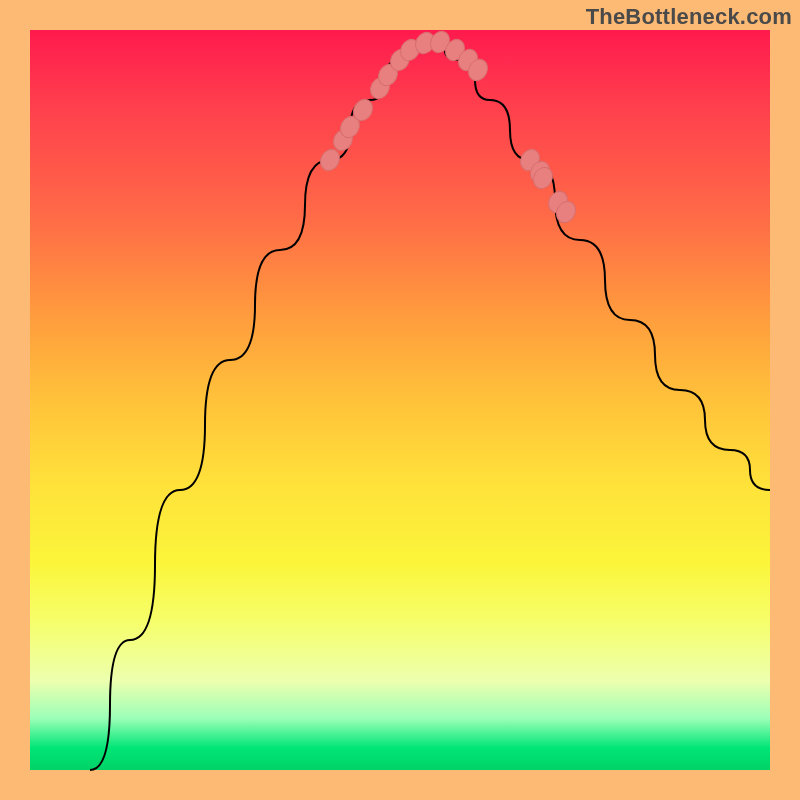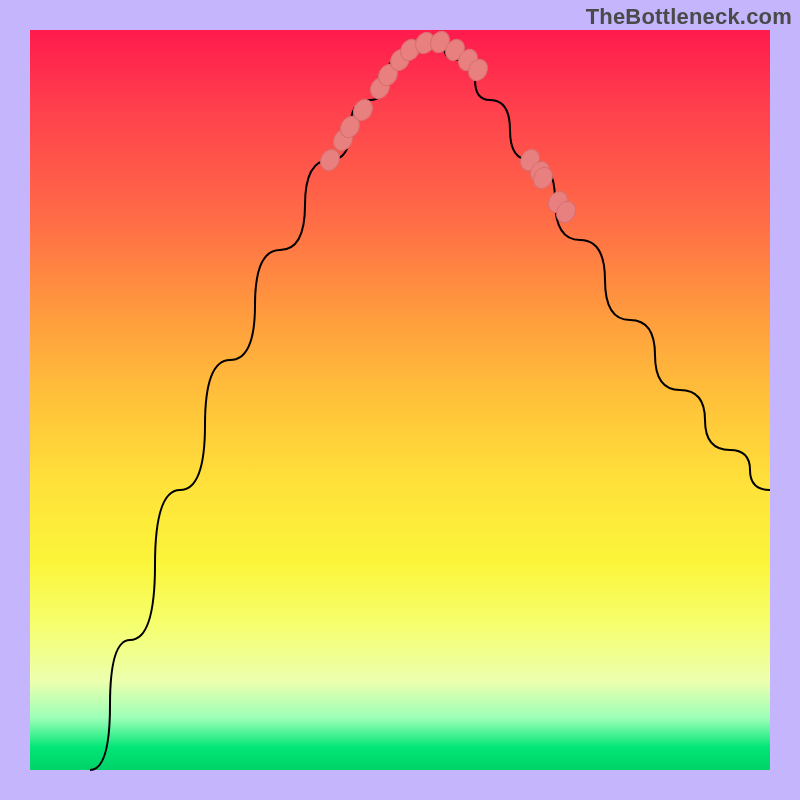--- a/index.html
+++ b/index.html
@@ -8,21 +8,21 @@
     width: 800px;
     height: 800px;
     background: #000;
     overflow: hidden;
     font-family: Arial, Helvetica, sans-serif;
   }
   .frame {
     position: relative;
     width: 800px;
     height: 800px;
-    background: #c4b5fd;
+    background: #fdba74;
   }
   .plot {
     position: absolute;
     left: 30px;
     top: 30px;
     width: 740px;
     height: 740px;
     
     background: linear-gradient(to bottom,
       #ff1a4d 0%,

